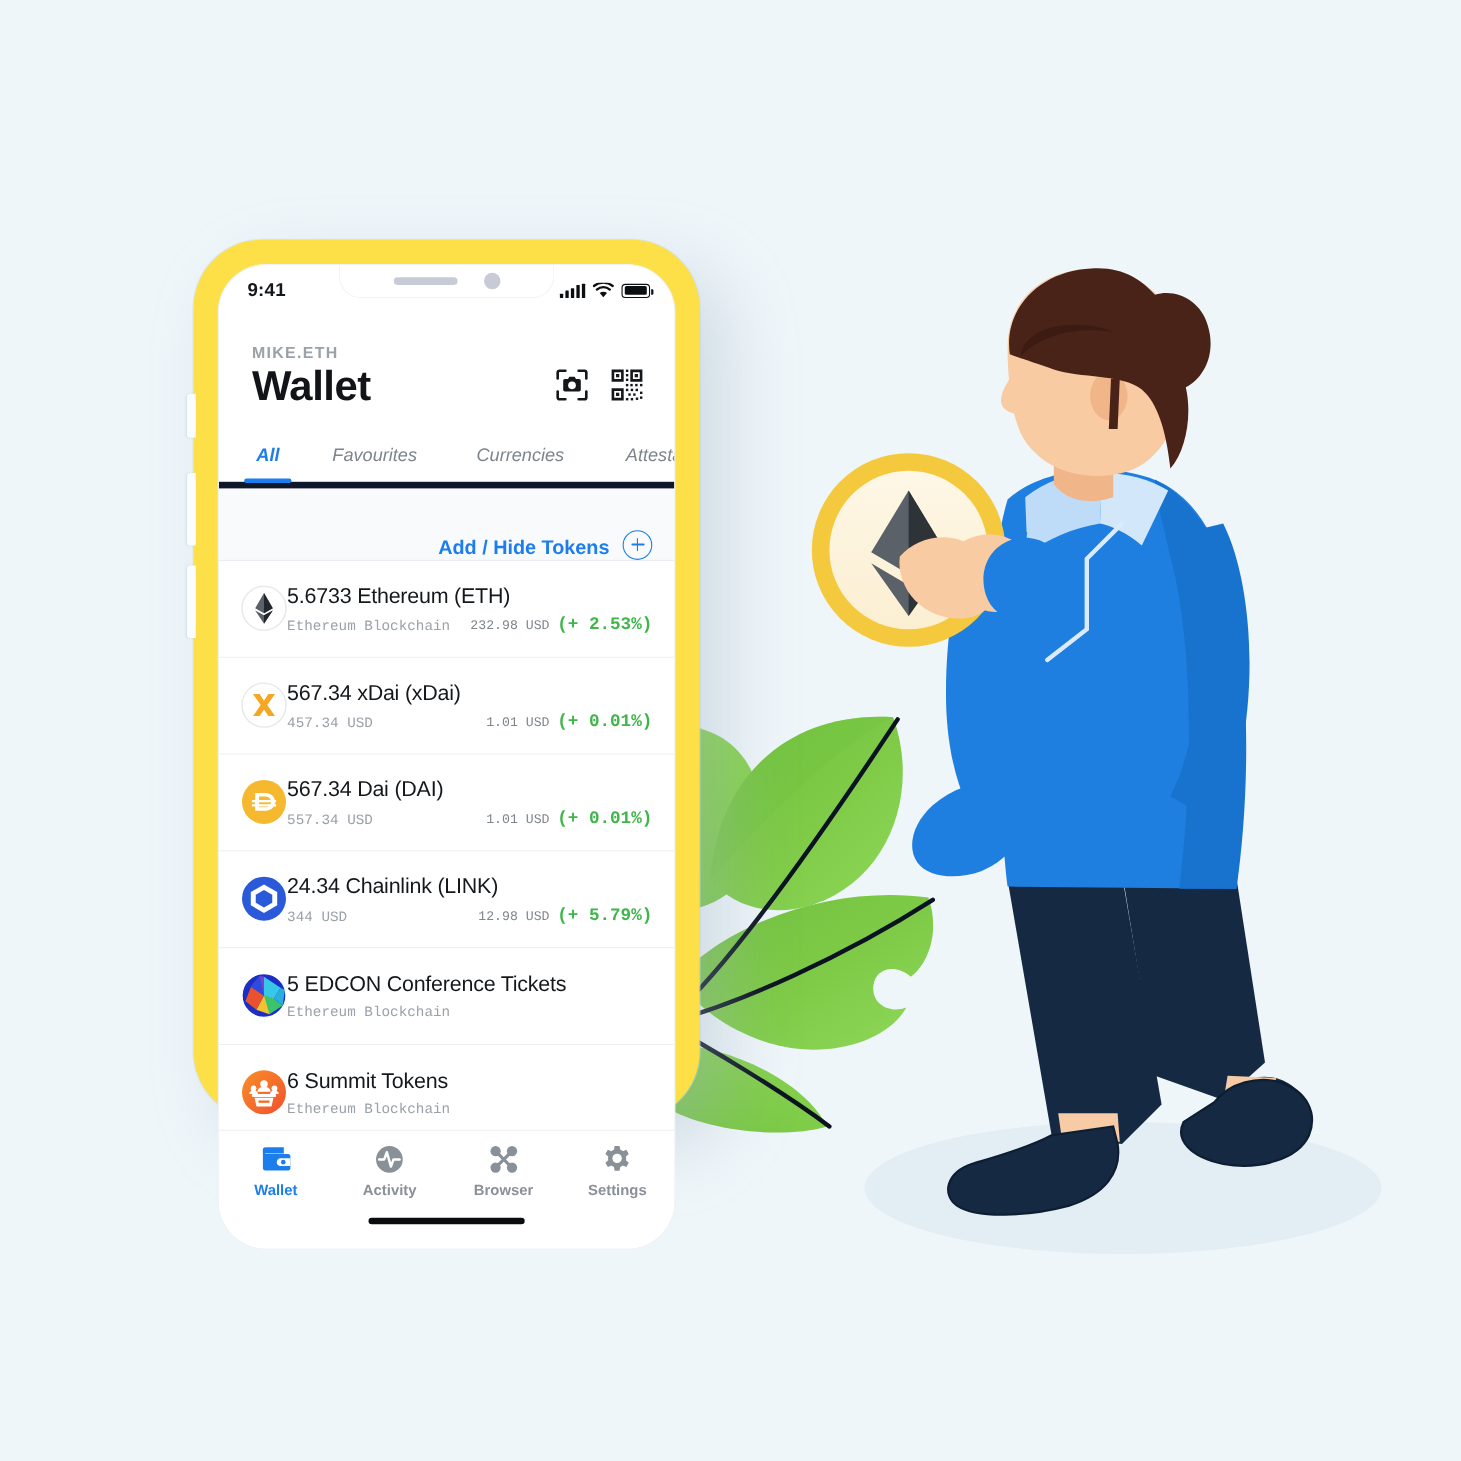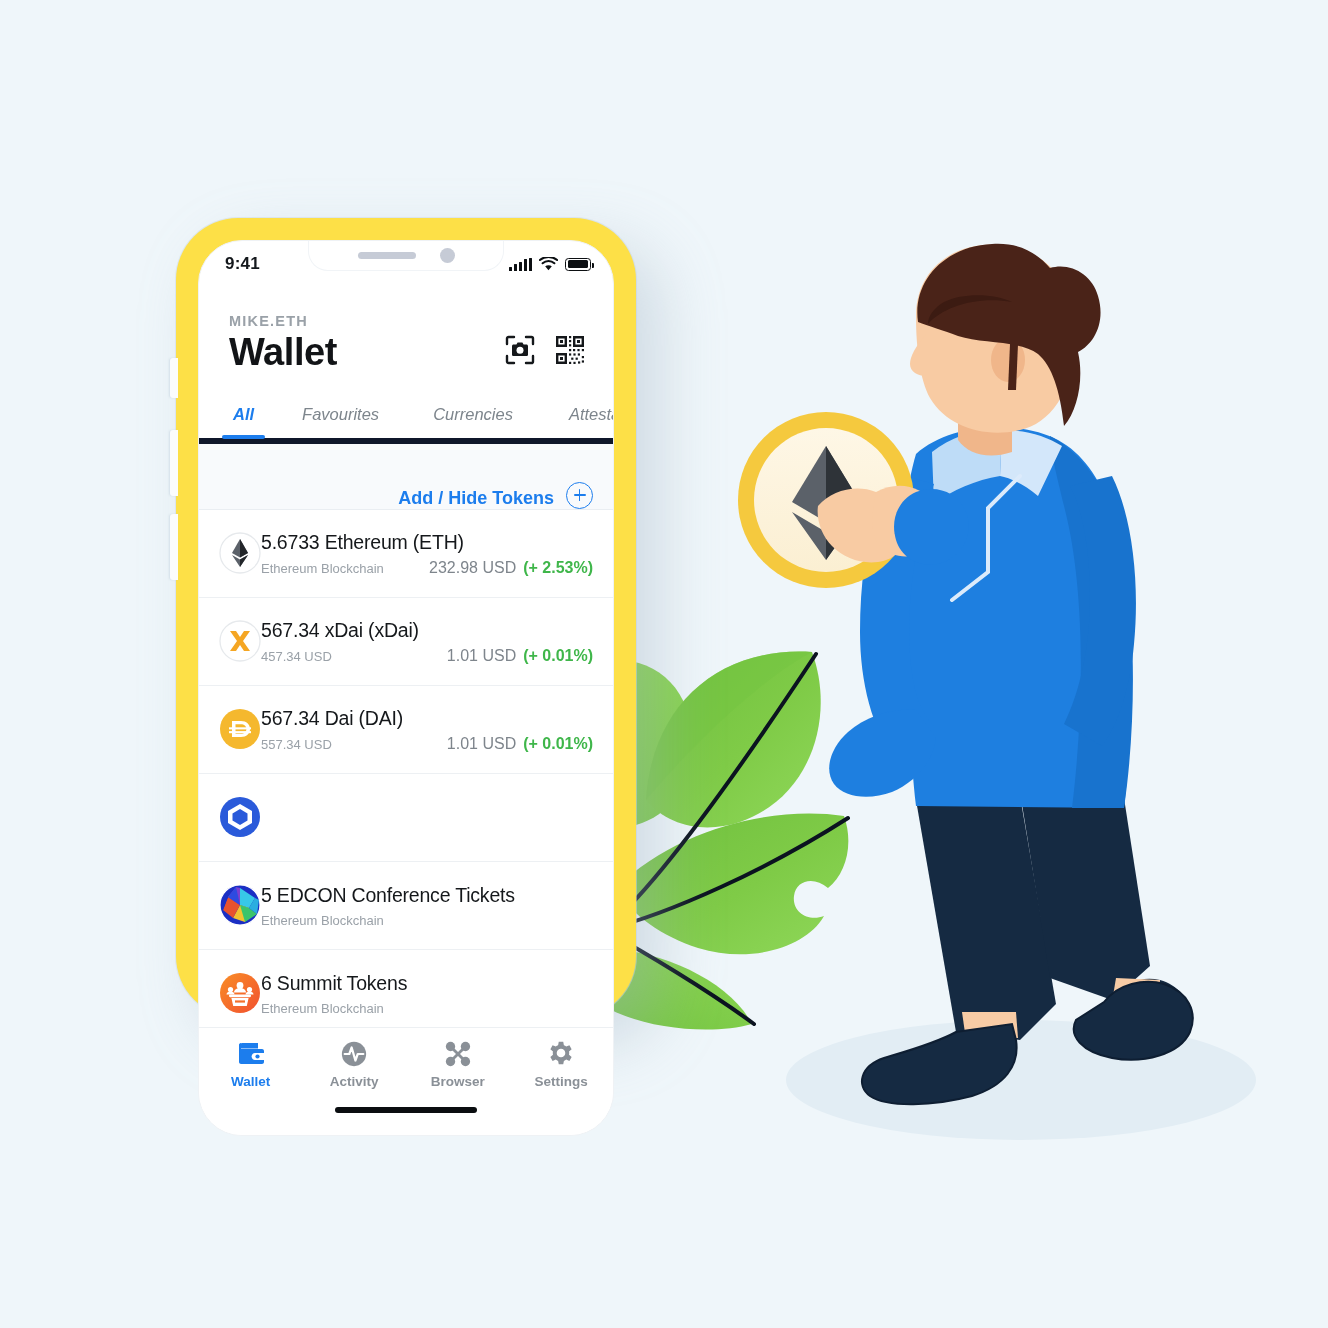--- a/index.html
+++ b/index.html
@@ -129,24 +129,24 @@
   .token-list { background:#fff; }
   .token-row {
     display:flex; align-items:center; 
     padding:16px 20px 16px 20px;
     border-bottom:1px solid #EDF0F3;
     height:88px;
   }
   .tok-icon { width:42px; height:42px; flex:0 0 42px; position:relative; }
   .tok-body { flex:1; min-width:0; }
   .tok-title { font-size:19.5px; color:#15181B; letter-spacing:-.2px; line-height:1.25; }
-  .tok-sub { display:flex; align-items:center; justify-content:space-between; margin-top:5px; gap:8px; }
+  .tok-sub { display:flex; align-items:flex-end; justify-content:space-between; margin-top:5px; gap:8px;font-family:Liberation Mono, monospace; }
   .tok-chain { font-size:13px; color:#9AA1A8; }
   .tok-right { display:flex; align-items:baseline; gap:7px; }
-  .tok-price { font-size:16px; color:#7E858C; }
+  .tok-price { font-size:12px; color:#7E858C; }
   .tok-change { font-size:16px; color:#3FB64A; font-weight:700; }
 
   
   .tabbar {
     position:absolute; left:0; right:0; bottom:0;
     height:108px; background:#fff;
     border-top:1px solid #EDF0F3;
     display:flex; align-items:flex-start; padding-top:12px;
   }
   .navitem { flex:1; display:flex; flex-direction:column; align-items:center; gap:6px; }
@@ -436,20 +436,30 @@
         </div>
 
         <div class="token-row">
           <span class="tok-icon">
             <svg viewBox="0 0 42 42" width="42" height="42">
               <circle cx="21" cy="21" r="20" fill="#2A5ADA"></circle>
               <path d="M21,8 L33,15 L33,27 L21,34 L9,27 L9,15 Z" fill="#fff"></path>
               <path d="M21,13 L28.5,17.4 L28.5,24.6 L21,29 L13.5,24.6 L13.5,17.4 Z" fill="#2A5ADA"></path>
             </svg>
           </span>
+          <span class="tok-body">
+            <span class="tok-title">24.34 Chainlink (LINK)</span>
+            <span class="tok-sub">
+              <span class="tok-chain">344 USD</span>
+              <span class="tok-right">
+                <span class="tok-price">12.98 USD</span>
+                <span class="tok-change">(+ 5.79%)</span>
+              </span>
+            </span>
+          </span>
         </div>
 
         <div class="token-row">
           <span class="tok-icon">
             <svg viewBox="0 0 42 42" width="42" height="42">
               <defs>
                   <clipPath id="edc">
                     <circle cx="21" cy="21" r="20"></circle>
                   </clipPath>
                 </defs>

